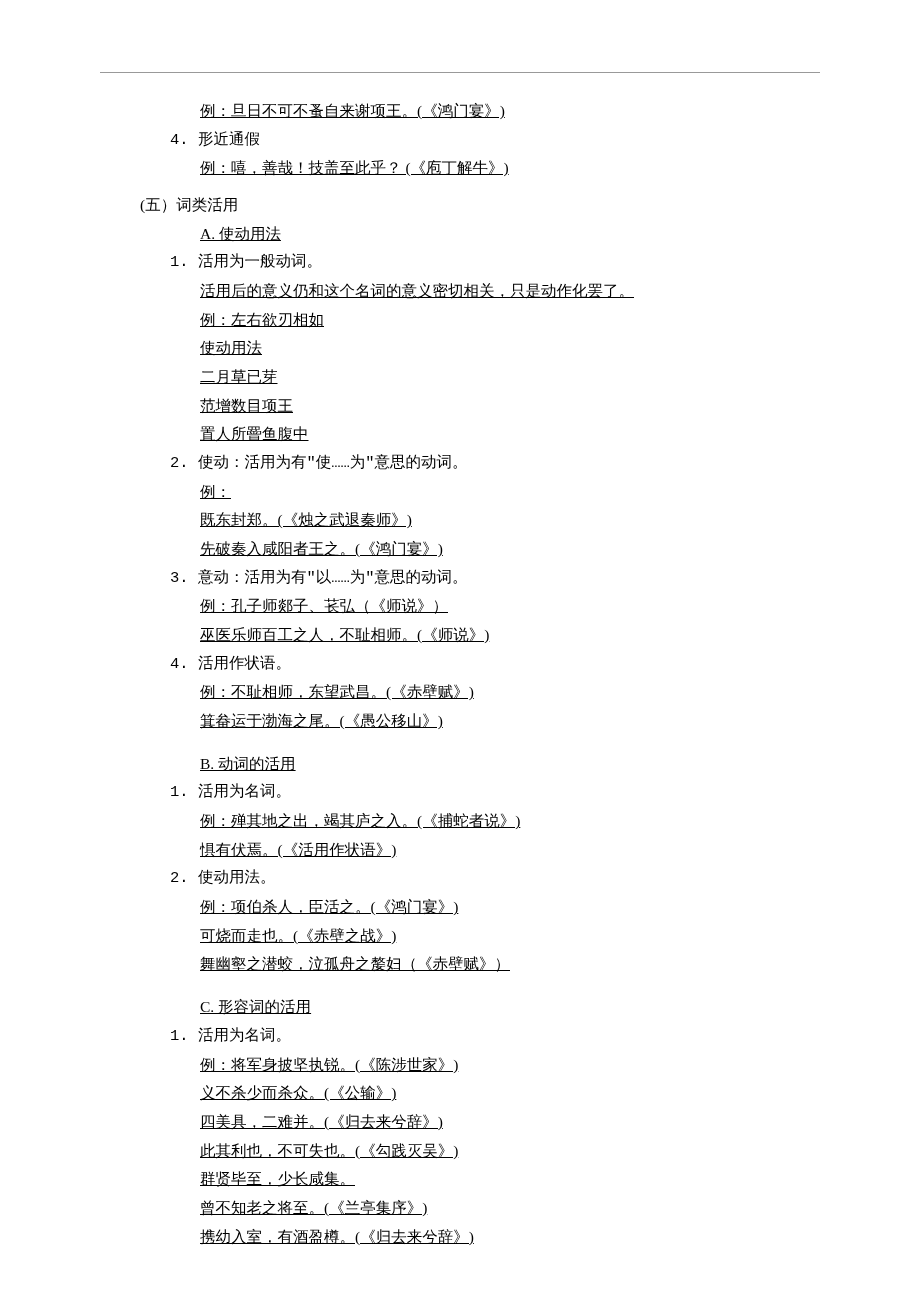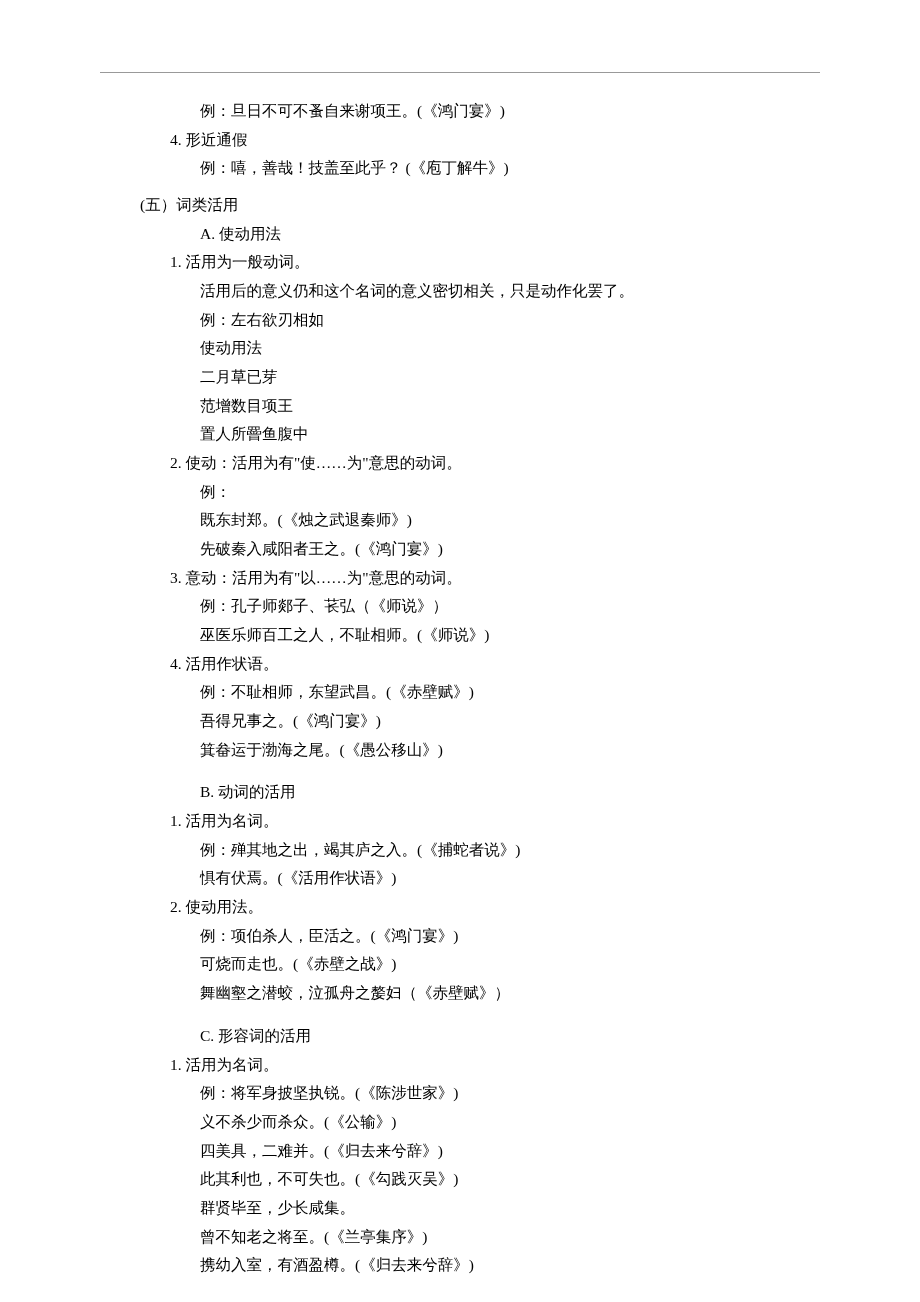--- a/index.html
+++ b/index.html
@@ -12,22 +12,22 @@
     .page {
       padding: 60px 100px 60px 100px;
       color: #000;
       font-size: 15.5px;
       line-height: 1.85;
     }
     .hr {
       border-top: 1px solid #999;
       margin: 12px 0 24px 0;
     }
-    .indent-1 { padding-left: 70px; }
-    .indent-2 { padding-left: 100px; }
+    .indent-1 { padding-left: 70px; font-family: Liberation Mono, monospace; }
+    .indent-2 { padding-left: 100px; text-decoration: underline; }
     .section { margin-top: 8px; }
   </style>
 </head>
 <body>
 
 <div class="page">
   <div class="hr"></div>
 
   <div class="indent-2">例：旦日不可不蚤自来谢项王。(《鸿门宴》)</div>
   <div class="indent-1">4. 形近通假</div>
@@ -50,21 +50,20 @@
     <div class="indent-2">例：</div>
     <div class="indent-2">既东封郑。(《烛之武退秦师》)</div>
     <div class="indent-2">先破秦入咸阳者王之。(《鸿门宴》)</div>
 
     <div class="indent-1">3. 意动：活用为有"以……为"意思的动词。</div>
     <div class="indent-2">例：孔子师郯子、苌弘（《师说》）</div>
     <div class="indent-2">巫医乐师百工之人，不耻相师。(《师说》)</div>
 
     <div class="indent-1">4. 活用作状语。</div>
     <div class="indent-2">例：不耻相师，东望武昌。(《赤壁赋》)</div>
-    <div class="indent-2">吾得兄事之。(《鸿门宴》)</div>
     <div class="indent-2">箕畚运于渤海之尾。(《愚公移山》)</div>
 
     <div style="height:14px;"></div>
     <div class="indent-2">B. 动词的活用</div>
 
     <div class="indent-1">1. 活用为名词。</div>
     <div class="indent-2">例：殚其地之出，竭其庐之入。(《捕蛇者说》)</div>
     <div class="indent-2">惧有伏焉。(《活用作状语》)</div>
 
     <div class="indent-1">2. 使动用法。</div>

